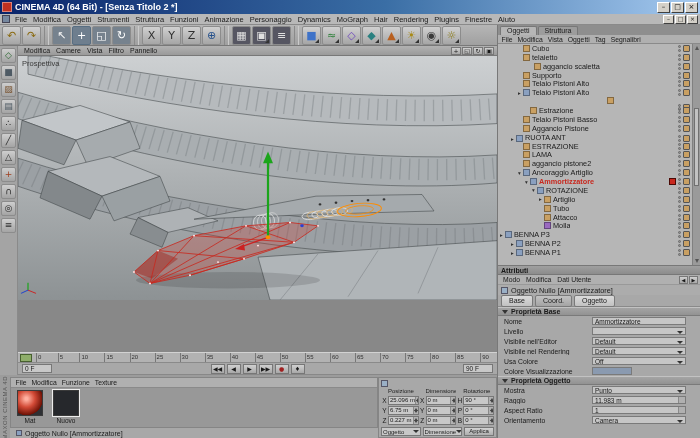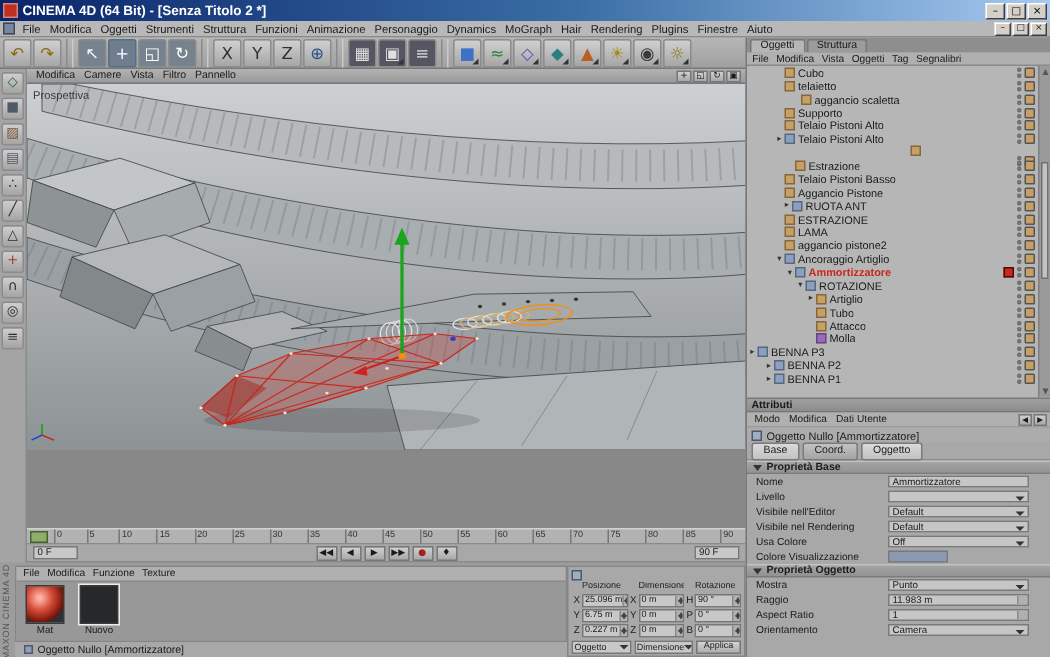--- a/index.html
+++ b/index.html
@@ -739,21 +739,21 @@
         <span class="tright">
 
           <span class="dots">
             <i></i>
             <i></i>
           </span>
           <span class="ttag"></span>
         </span>
       </div>
 
-      <div class="trow" style="padding-left: 23px;">
+      <div class="trow" style="padding-left: 11px; align-items: flex-end;">
         <span class="tw g">▸</span>
         <span class="ticon" style="background: rgb(138, 160, 192);"></span>
         <span class="tlabel">RUOTA ANT</span>
         <span class="tright">
 
           <span class="dots">
             <i></i>
             <i></i>
           </span>
           <span class="ttag"></span>

